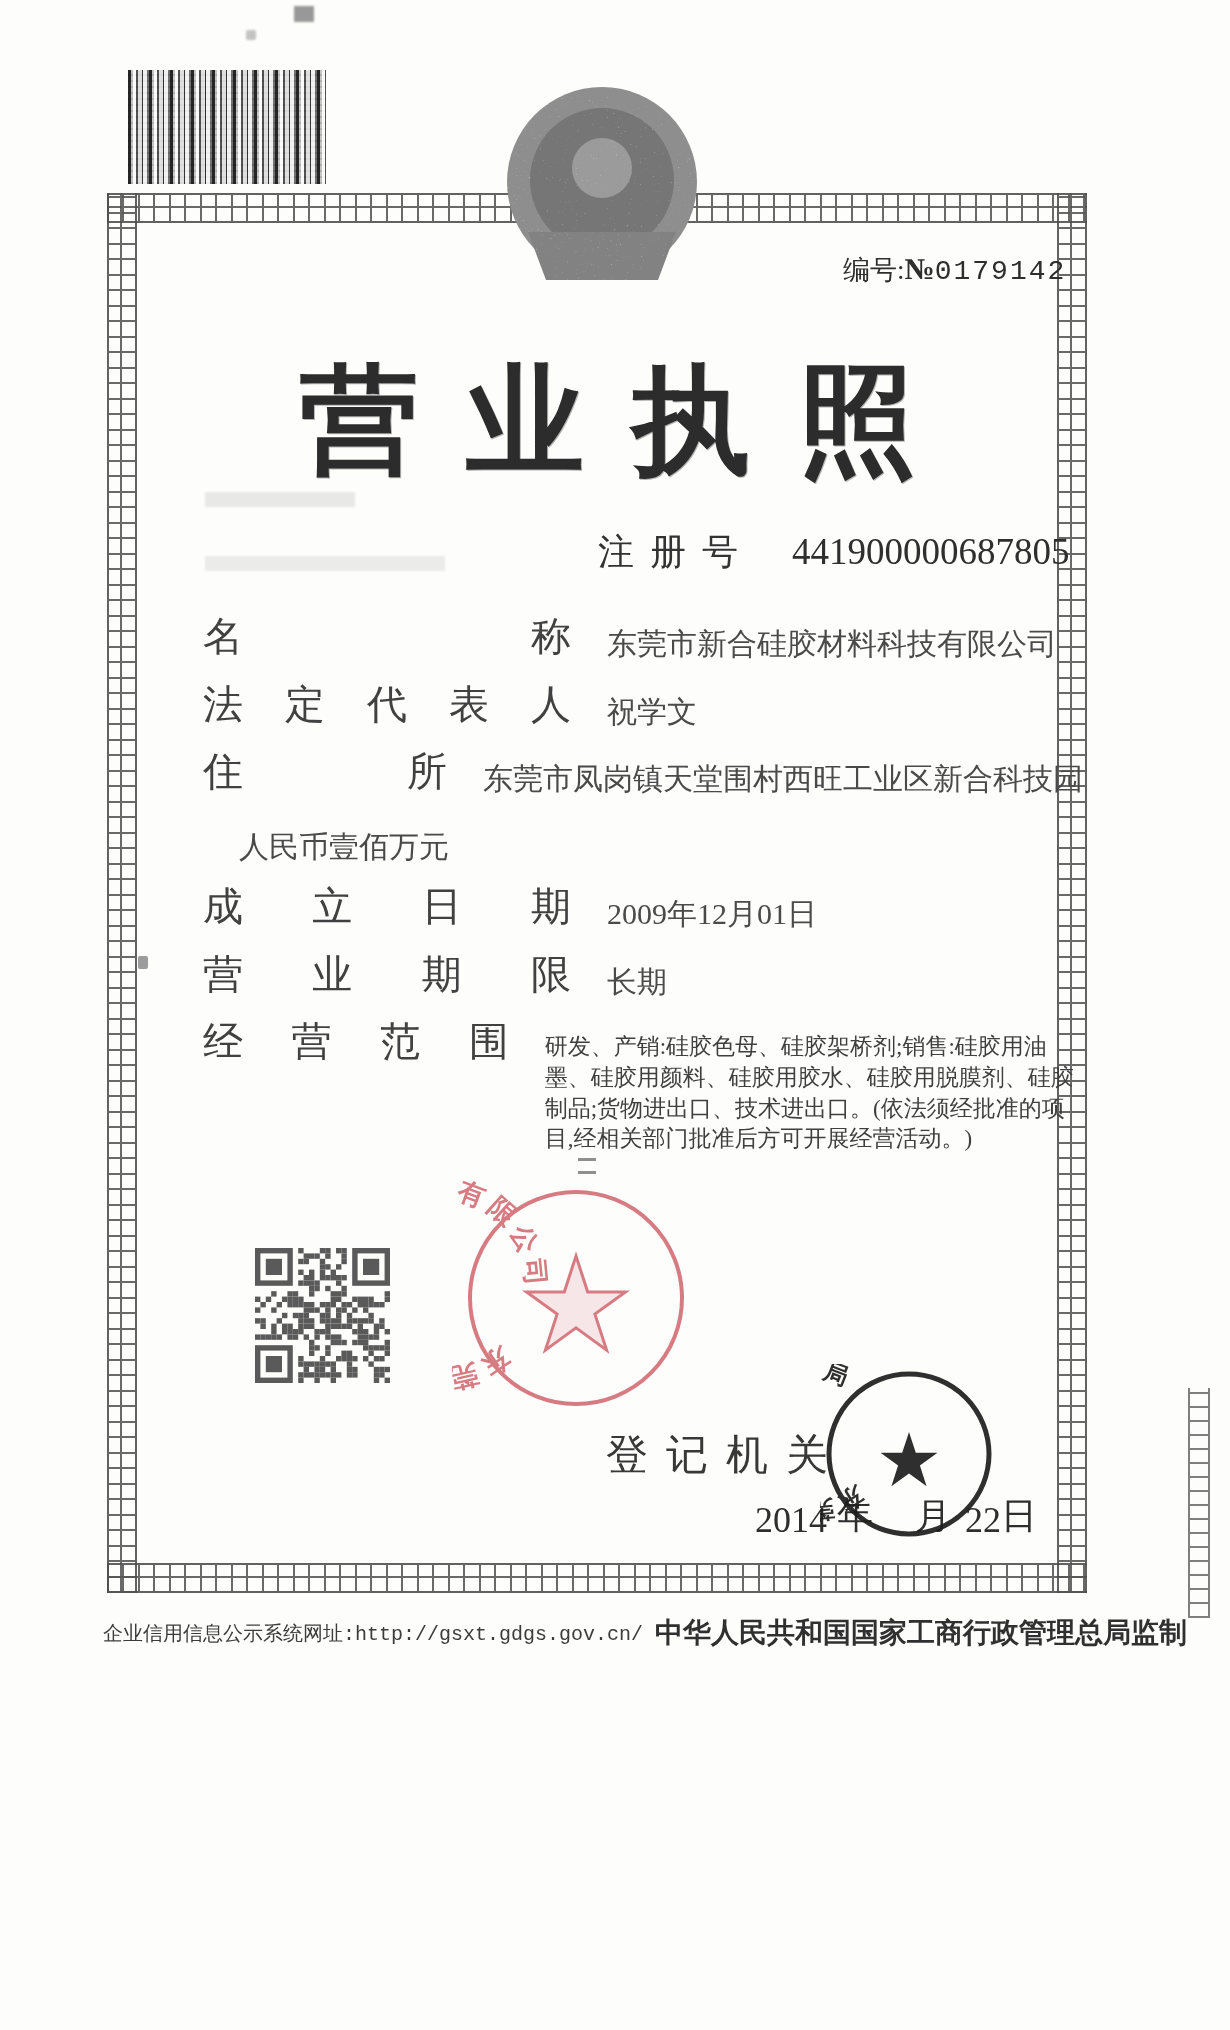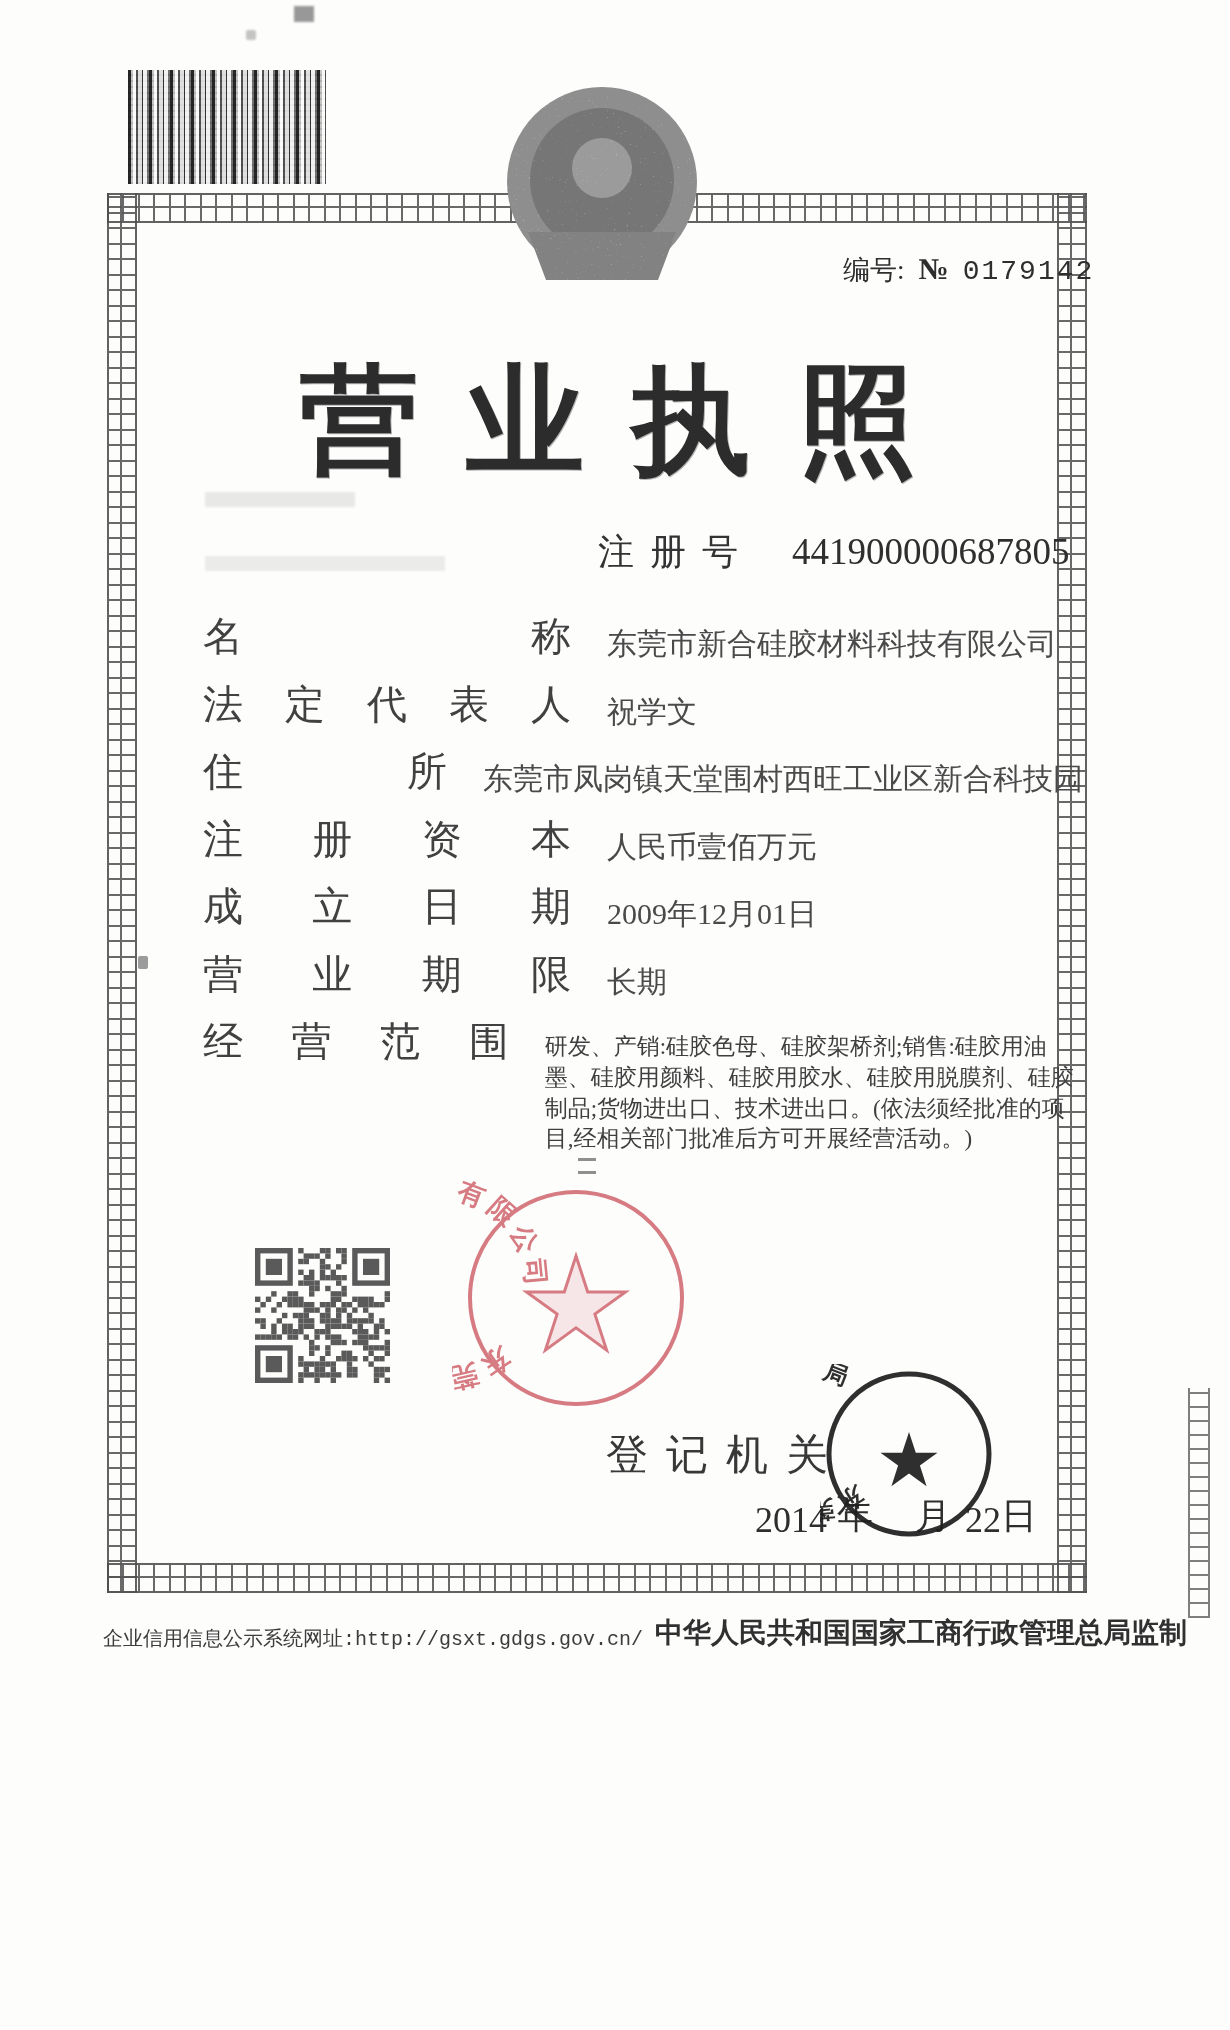--- a/index.html
+++ b/index.html
@@ -23,21 +23,21 @@
     border-left:2px solid #555;border-right:2px solid #555;
     background-image:repeating-linear-gradient(0deg,#555 0 2px,transparent 2px 14px,#555 14px 16px,transparent 16px 28px);}
 
   
   .barcode{position:absolute;left:128px;top:70px;width:198px;height:114px;filter:blur(.4px) contrast(1.05);
     background-image:
       repeating-linear-gradient(90deg,rgba(25,25,25,.92) 0 3px,rgba(150,150,150,.55) 3px 5px,rgba(245,245,245,.9) 5px 8px,rgba(45,45,45,.8) 8px 10px,rgba(215,215,215,.85) 10px 14px,rgba(30,30,30,.88) 14px 15px,rgba(235,235,235,.85) 15px 19px,rgba(60,60,60,.7) 19px 21px),
       repeating-linear-gradient(0deg,rgba(0,0,0,.18) 0 2px,transparent 2px 6px);}
   .emblem{position:absolute;left:498px;top:82px;width:208px;height:220px;z-index:2;}
 
-  .serial{position:absolute;left:843px;top:252px;z-index:3;display:flex;align-items:baseline;gap:14px;
+  .serial{position:absolute;left:843px;top:252px;z-index:3;display:flex;align-items:baseline;
           font-size:27px;color:#2e2e2e;}
   .serial .no-mark{font-weight:700;font-size:30px;}
   .serial .number{font-family:"Liberation Mono", monospace;font-size:28px;letter-spacing:2px;}
 
   .title{position:absolute;left:300px;top:342px;font-size:118px;font-weight:800;color:#2c2c2c;
          letter-spacing:48px;white-space:nowrap;font-family:"Liberation Sans", sans-serif;
          text-shadow:1px 1px 0 rgba(40,40,40,.35);}
 
   .regline{position:absolute;left:598px;top:528px;display:flex;align-items:baseline;}
   .regline .lab{font-size:36px;letter-spacing:16px;color:#333;}
@@ -53,21 +53,21 @@
   .row-scope .row-value{white-space:normal;width:648px;font-size:23px;line-height:1.34;margin-top:12px;color:#3f3f3f;}
 
   
   .qr{position:absolute;left:255px;top:1248px;width:135px;height:135px;opacity:.85;}
   .company-seal{position:absolute;left:452px;top:1172px;width:248px;height:248px;z-index:6;opacity:.82;}
   .registrar-label{position:absolute;left:606px;top:1427px;font-size:42px;letter-spacing:18px;color:#383838;z-index:2;}
   .dateline{position:absolute;left:755px;top:1492px;display:flex;align-items:flex-end;font-size:36px;color:#2e2e2e;z-index:3;}
   .dateline .y{margin-right:10px;} .dateline .g1{width:42px;} .dateline .g2{width:14px;}
   .registrar-seal{position:absolute;left:820px;top:1364px;width:178px;height:178px;z-index:7;opacity:.92;}
 
-  .footer{position:absolute;left:103px;top:1614px;width:1084px;display:flex;justify-content:space-between;align-items:flex-end;}
+  .footer{position:absolute;left:103px;top:1614px;width:1084px;display:flex;justify-content:space-between;align-items:center;}
   .footer-left{font-family:"Liberation Mono", monospace;font-size:20px;color:#3c3c3c;}
   .footer-right{font-family:"Liberation Sans", sans-serif;font-weight:700;font-size:28px;color:#303030;}
 
   
   .speck-a{position:absolute;left:294px;top:6px;width:20px;height:16px;background:rgba(70,70,70,.55);filter:blur(1px);}
   .speck-b{position:absolute;left:246px;top:30px;width:10px;height:10px;background:rgba(90,90,90,.35);filter:blur(1px);border-radius:2px;}
   .ghost-1{position:absolute;left:205px;top:492px;width:150px;height:15px;background:rgba(90,90,90,.13);filter:blur(1.2px);}
   .ghost-2{position:absolute;left:205px;top:556px;width:240px;height:15px;background:rgba(90,90,90,.11);filter:blur(1.2px);}
   .speck-c{position:absolute;left:138px;top:956px;width:10px;height:13px;background:rgba(60,60,60,.5);border-radius:2px;}
   .equals-mark{position:absolute;left:578px;top:1158px;width:18px;height:10px;
@@ -132,21 +132,20 @@
     </div>
     <div class="row">
       <div class="row-label">法定代表人</div>
       <div class="row-value">祝学文</div>
     </div>
     <div class="row">
       <div class="row-label">住所</div>
       <div class="row-value">东莞市凤岗镇天堂围村西旺工业区新合科技园</div>
     </div>
     <div class="row">
-      <div class="row-label">注册资本</div>
       <div class="row-value">人民币壹佰万元</div>
     </div>
     <div class="row">
       <div class="row-label">成立日期</div>
       <div class="row-value">2009年12月01日</div>
     </div>
     <div class="row">
       <div class="row-label">营业期限</div>
       <div class="row-value">长期</div>
     </div>

